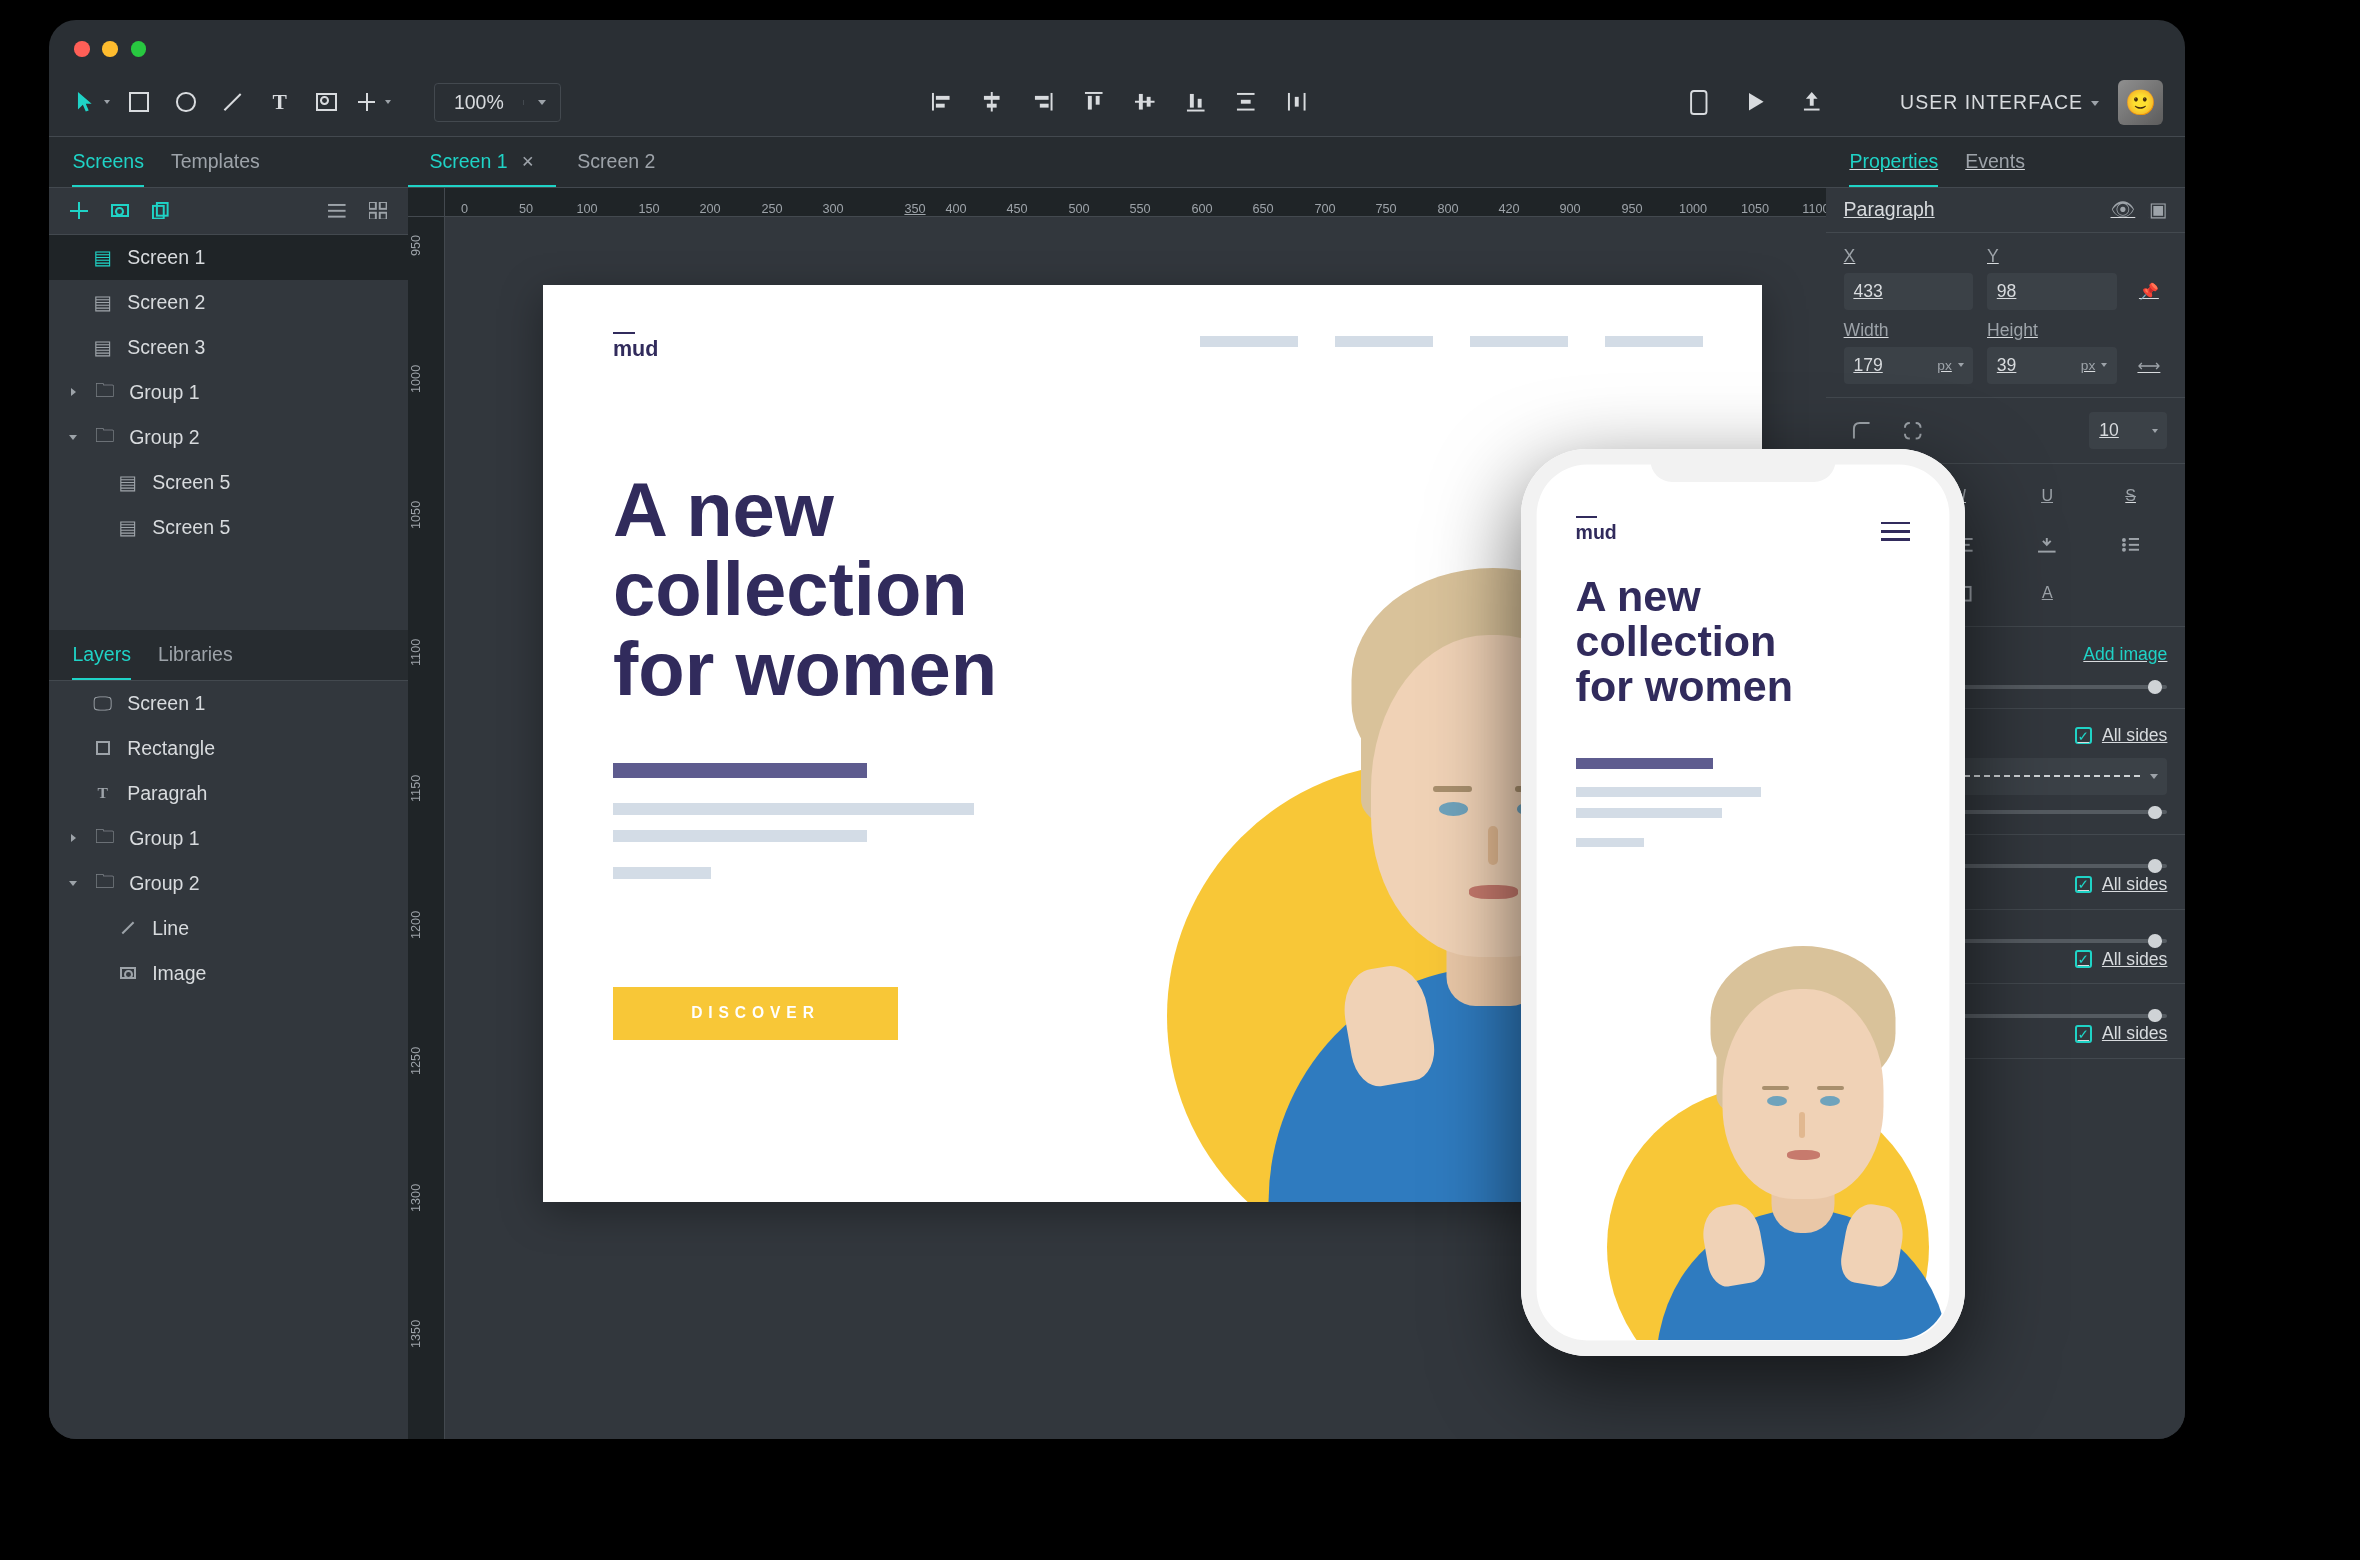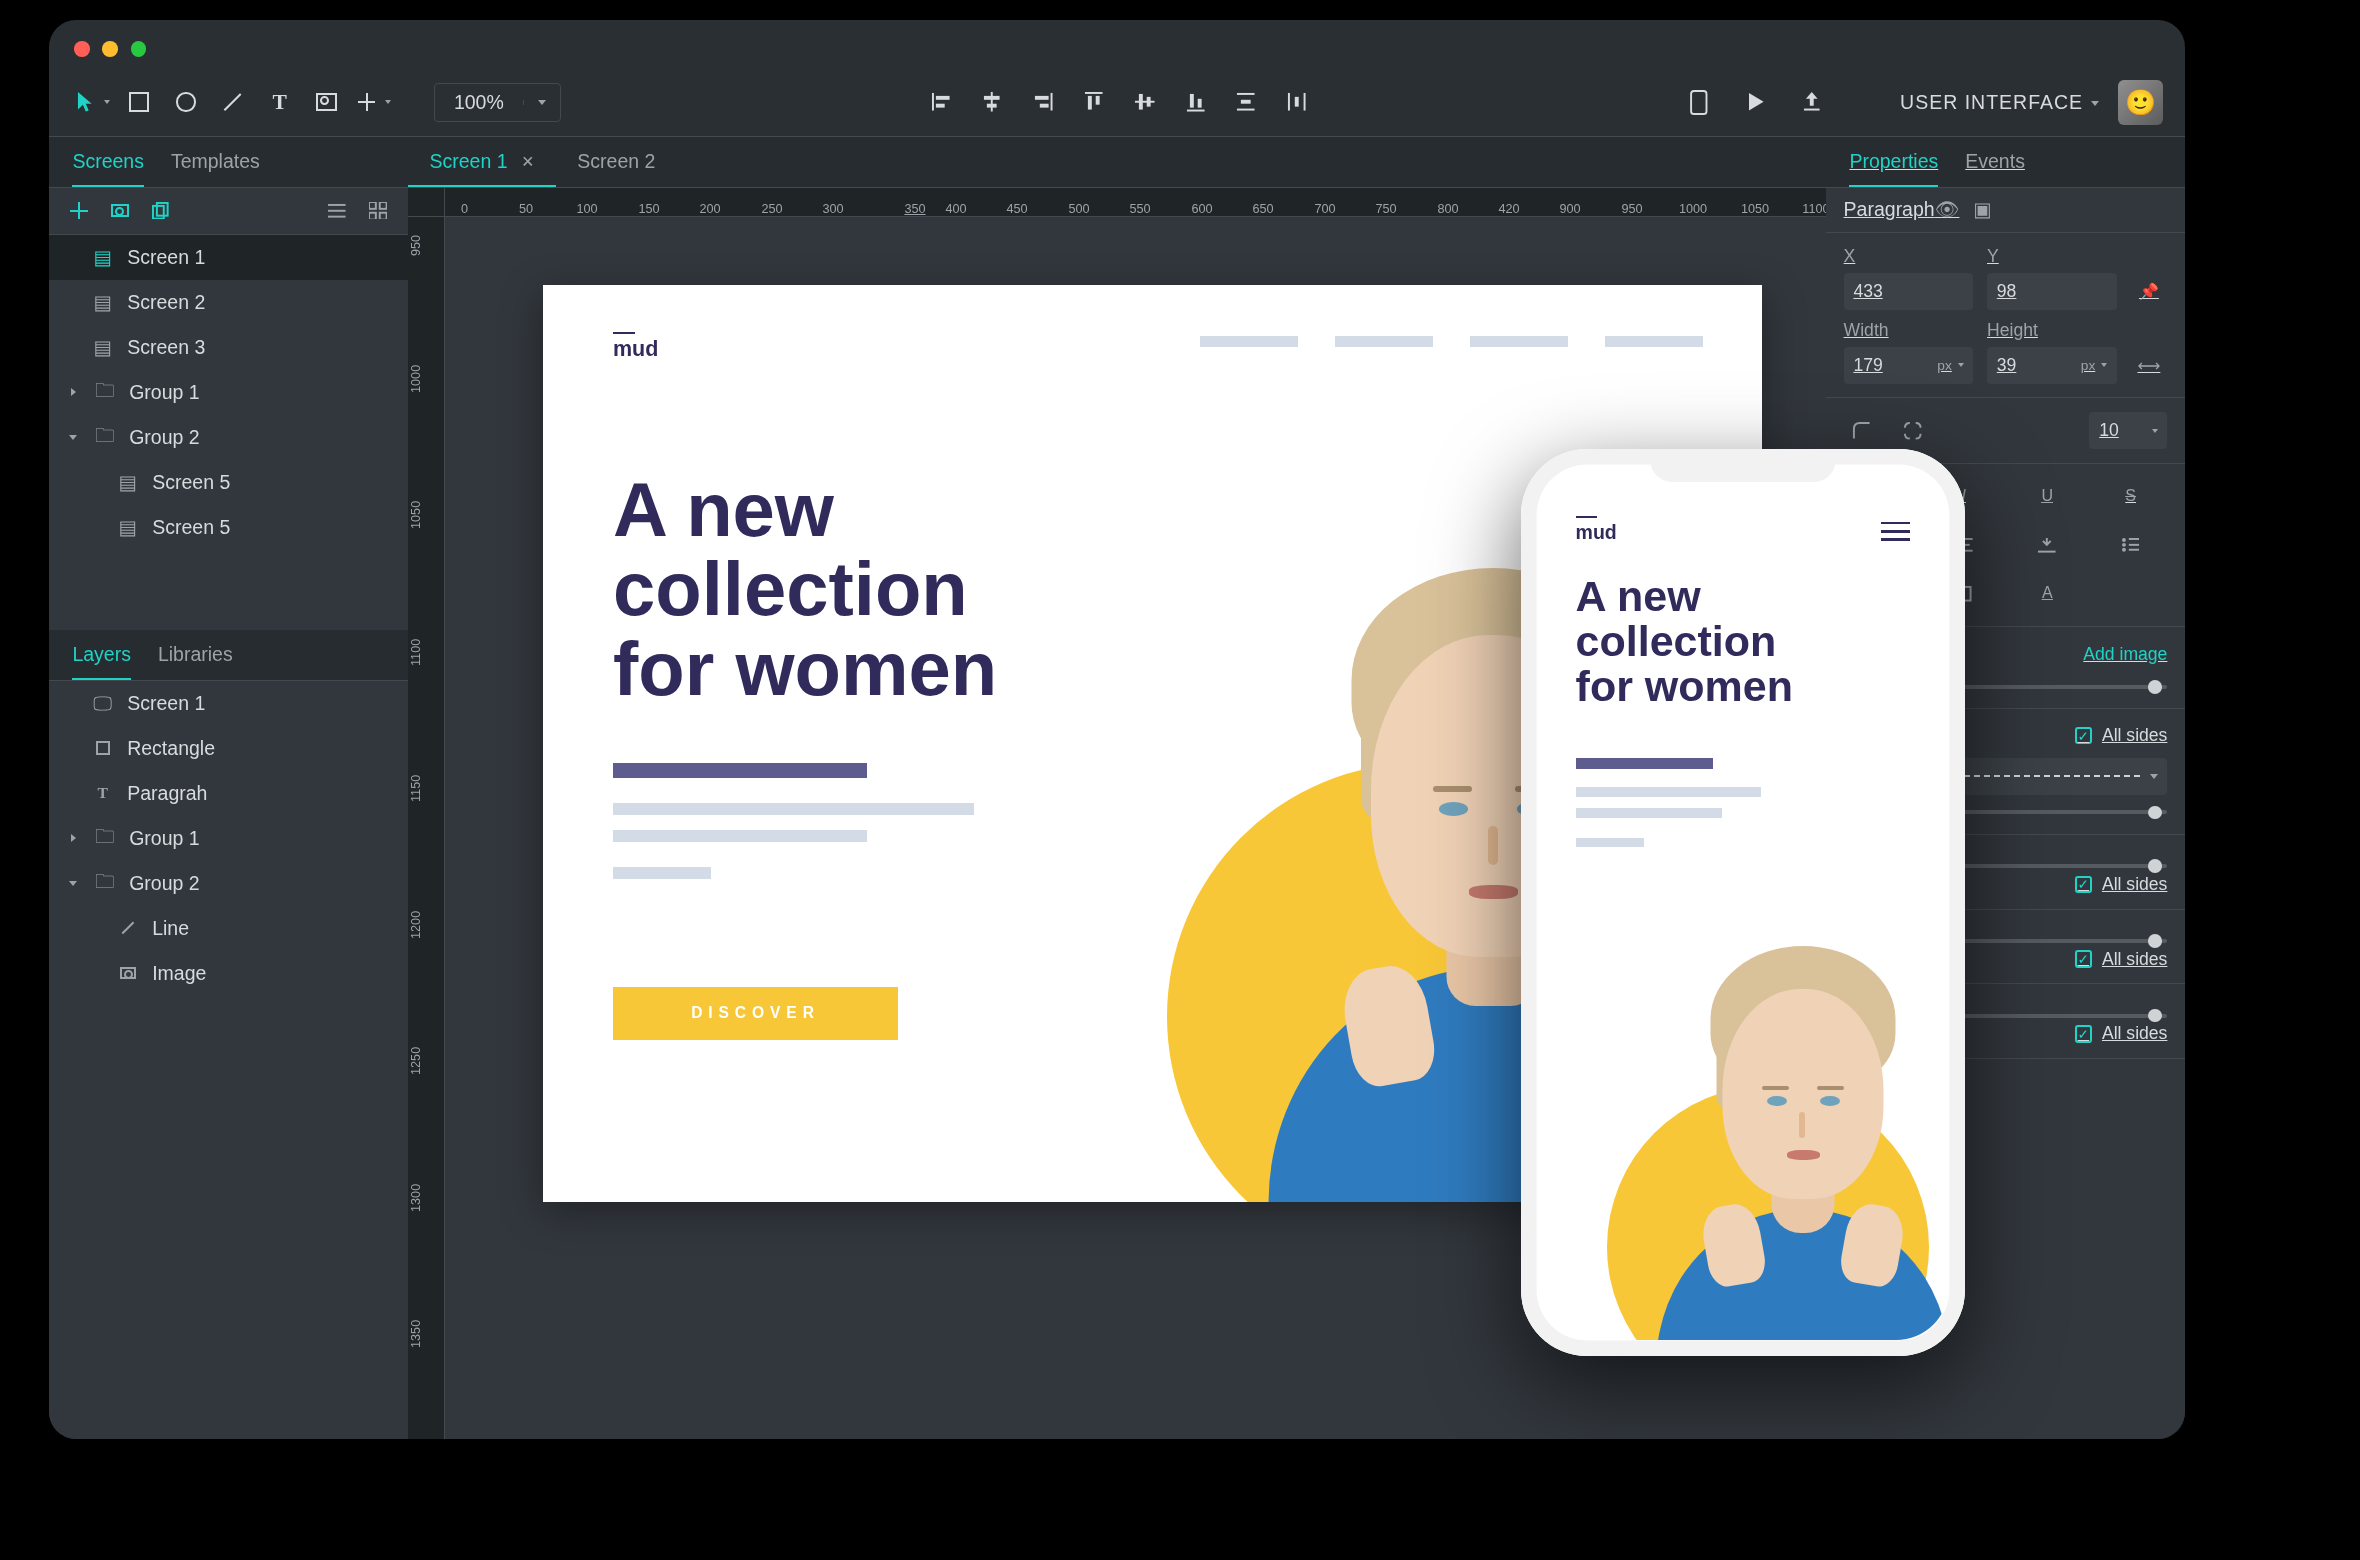--- a/index.html
+++ b/index.html
@@ -221,21 +221,21 @@
   .hero-small .person .lips{width:33px;height:9.8px;bottom:234px;left:calc(50% - 16.6px);}
   .hero-small .person .hand{width:57px;height:80px;bottom:109px;}
   .hero-small .person .hand.l{left:calc(50% - 98px);}
   .hero-small .person .hand.r{left:calc(50% + 41px);}
   
   .rightcol{
     position:absolute;right:0;top:117px;bottom:0;width:359px;
     display:flex;flex-direction:column;color:var(--text);background:var(--bg-panel);text-decoration:underline;
   }
   .insp-head{
-    height:45px;display:flex;align-items:center;padding:0 17.6px;
+    height:45px;display:flex;align-items:center;justify-content:space-between;padding:0 17.6px;
     background:var(--bg-panel);border-bottom:1px solid var(--stroke);font-size:19.5px;
   }
   .insp-head .icons{display:flex;gap:13.7px;color:var(--text-dim);}
   .insp-block{padding:13.7px 17.6px;border-bottom:1px solid var(--stroke);}
   .insp-row{display:flex;gap:13.7px;margin-bottom:9.8px;}
   .insp-row:last-child{margin-bottom:0;}
   .insp-col{flex:1;display:flex;flex-direction:column;gap:5.9px;}
   .lbl{font-size:17.6px;color:var(--text-dim);}
   .field{
     height:37px;background:var(--bg-input);border-radius:3.9px;display:flex;align-items:center;padding:0 9.8px;font-size:17.6px;

